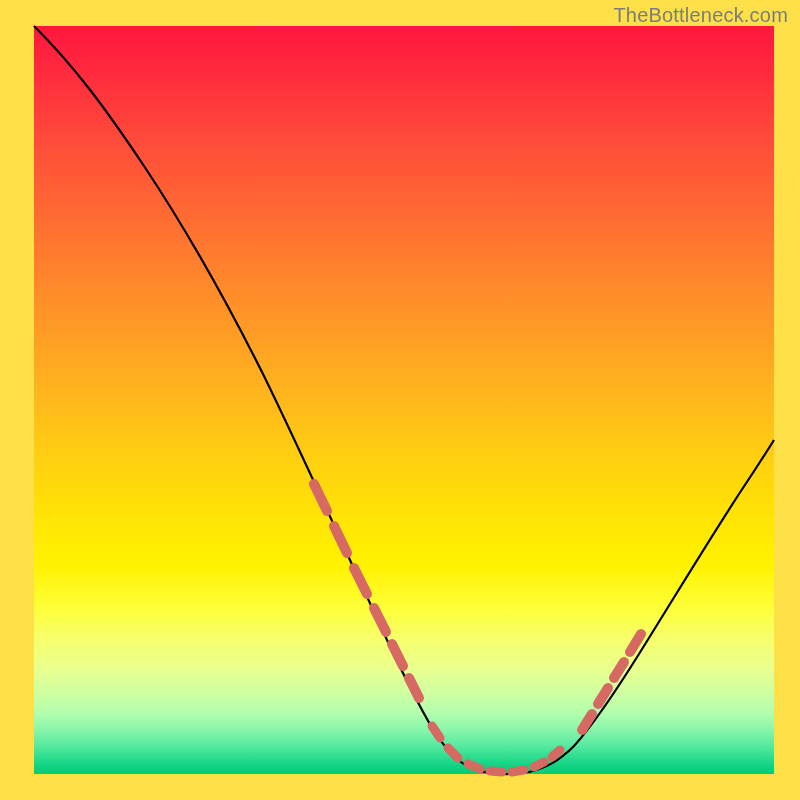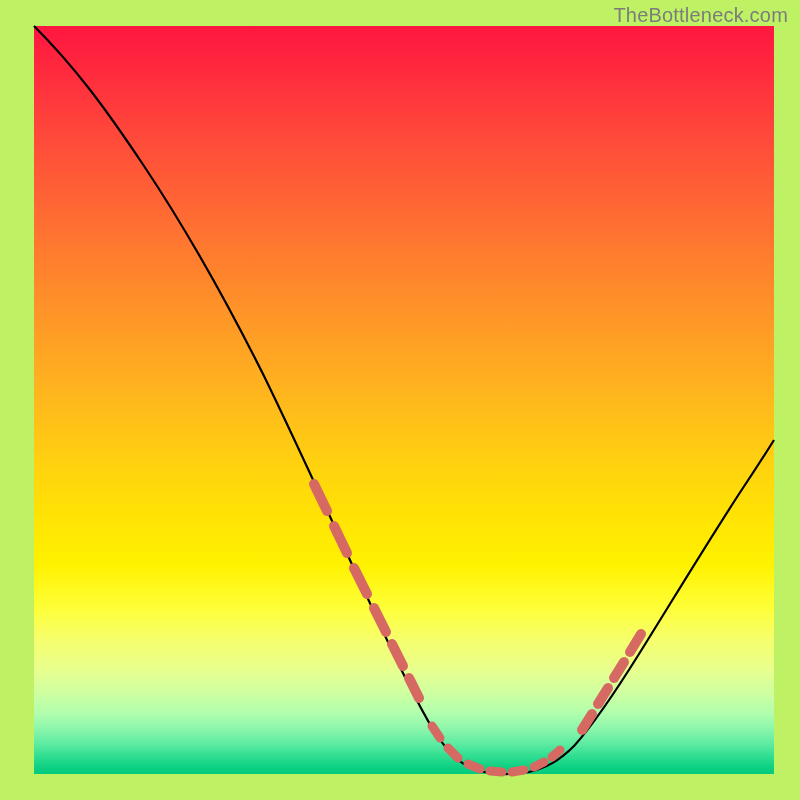--- a/index.html
+++ b/index.html
@@ -10,21 +10,21 @@
     background: #000;
     font-family: Arial, Helvetica, sans-serif;
     overflow: hidden;
   }
   .frame {
     position: absolute;
     left: 0;
     top: 0;
     width: 800px;
     height: 800px;
-    background: #bef264;
+    background: #fde047;
   }
   .plot-area {
     position: absolute;
     left: 34px;
     top: 26px;
     width: 740px;
     height: 748px;
     
     background: linear-gradient(to bottom,
       #ff163f 0%,

